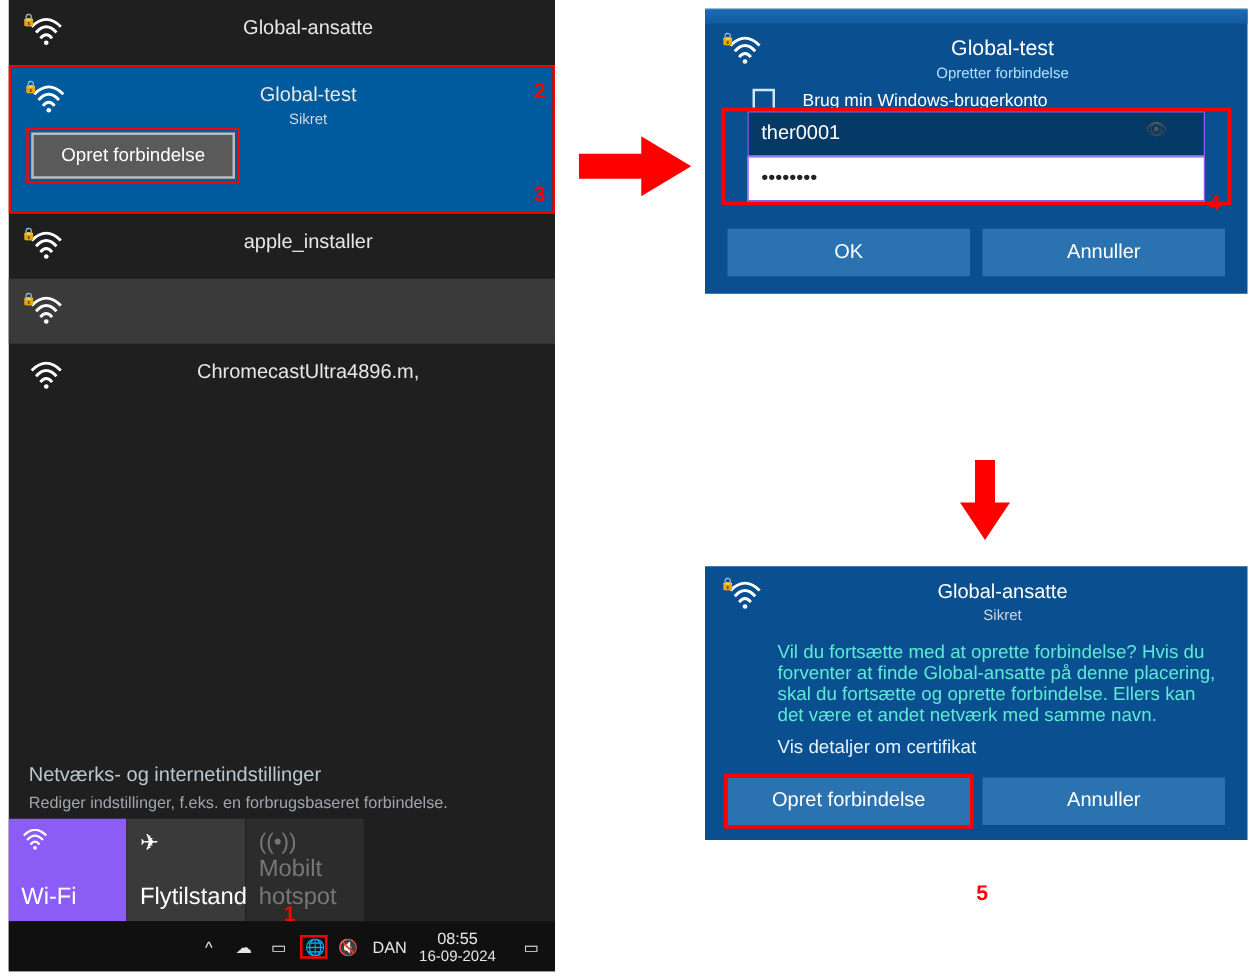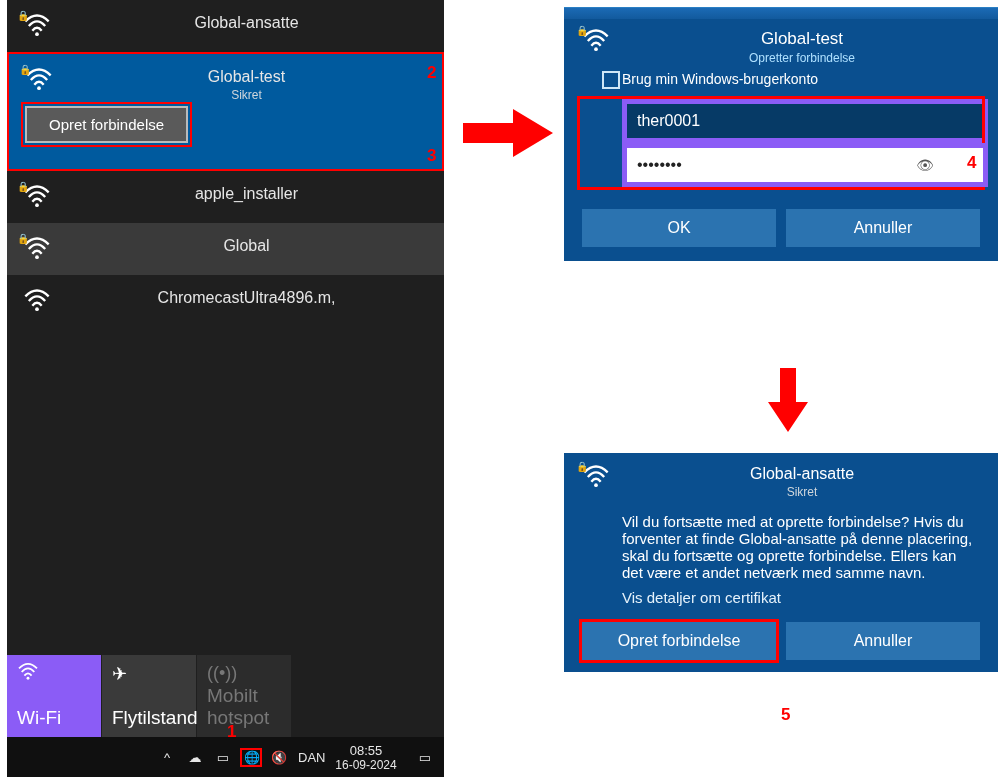--- a/index.html
+++ b/index.html
@@ -125,33 +125,32 @@
     height: 12px;
     background: linear-gradient(#1b6ab5, #125a9d);
     border-top: 1px solid #2a7fc4;
   }
   .cred .head {
     display:flex; gap:14px; padding: 10px 18px 6px;
   }
   .cred .head .net-name { font-size:17px; }
   .cred .head .net-sub  { color:#aee0ff; }
   .cred .instr { padding: 8px 38px 10px; font-size:15px; }
-  .cred .chk-row { display:flex; align-items:flex-start; gap:2px; padding: 0 38px 10px;}
+  .cred .chk-row { display:flex; align-items:center; gap:22px; padding: 0 38px 0;}
   .cred .chk {
     width:18px; height:18px; border:2px solid #cfe6f7; background:transparent;
   }
   .field-wrap { padding: 0 18px; margin-bottom:8px;}
   .field-wrap.redbox { outline:3px solid red; margin:0 16px 8px; }
   .fld {
     width: 100%;
     font-size: 16px;
     padding: 8px 10px;
-    border: 5px solid #8b5cf6;
+    border: 1px solid #8b5cf6;
     color:#fff;
-    margin-left:24px;
   }
   .fld.user {
     background: #063a66;
   }
   .fld.pass {
     background: #fff; color:#222;
     position:relative;
   }
   .reveal {
     position:absolute; right:30px; margin-top:-30px;
@@ -168,21 +167,21 @@
 
   
   .confirm {
     position:absolute;
     left: 564px; top: 453px;
     width: 434px;
     background: #0a4f8f;
     padding-bottom: 12px;
   }
   .confirm .head { display:flex; gap:14px; padding: 12px 18px 8px;}
-  .confirm .msg  { padding: 6px 22px 8px 58px; font-size:15px; color:#ffffff;}
+  .confirm .msg  { padding: 6px 22px 8px 58px; font-size:15px; color:#5eead4;}
   .confirm .link { padding: 0 32px 12px 58px; font-size:15px; color:#e6f2fb;}
   .confirm .btn-row { display:flex; gap:10px; padding: 4px 18px 0;}
   .confirm .wbtn {
     flex:1; text-align:center;
     background:#2b73b0; padding:10px 0;
     font-size:16px; cursor:pointer;
   }
   .confirm .wbtn.redbox { outline:3px solid red;}
 
   
@@ -251,40 +250,41 @@
     <div class="net-item soft">
       <div class="wifi-glyph">
         <span class="lock-badge">🔒</span>
         <svg viewBox="0 0 24 20">
             <path d="M2 6 Q12 -4 22 6" stroke="#fff" stroke-width="2" fill="none"></path>
             <path d="M5 10 Q12 2 19 10" stroke="#fff" stroke-width="2" fill="none"></path>
             <path d="M8 14 Q12 9 16 14" stroke="#fff" stroke-width="2" fill="none"></path>
             <circle cx="12" cy="17" r="1.6" fill="#fff"></circle>
           </svg>
       </div>
-      <div class="net-texts">
-        <div class="net-name">Global</div>
-      </div>
     </div>
 
     <div class="net-item">
       <div class="wifi-glyph">
         <svg viewBox="0 0 24 20">
             <path d="M2 6 Q12 -4 22 6" stroke="#fff" stroke-width="2" fill="none"></path>
             <path d="M5 10 Q12 2 19 10" stroke="#fff" stroke-width="2" fill="none"></path>
             <path d="M8 14 Q12 9 16 14" stroke="#fff" stroke-width="2" fill="none"></path>
             <circle cx="12" cy="17" r="1.6" fill="#fff"></circle>
           </svg>
       </div>
       <div class="net-texts">
         <div class="net-name">ChromecastUltra4896.m,</div>
       </div>
     </div>
   </div>
 
+  <div class="settings-block">
+    <div class="settings-title">Netværks- og internetindstillinger</div>
+    <div class="settings-sub">Rediger indstillinger, f.eks. en forbrugsbaseret forbindelse.</div>
+  </div>
 
   <div class="tiles">
     <div class="tile active">
       <div class="tile-icon">
         <svg width="22" height="18" viewBox="0 0 24 20">
             <path d="M2 6 Q12 -4 22 6" stroke="#fff" stroke-width="2" fill="none"></path>
             <path d="M5 10 Q12 2 19 10" stroke="#fff" stroke-width="2" fill="none"></path>
             <path d="M8 14 Q12 9 16 14" stroke="#fff" stroke-width="2" fill="none"></path>
             <circle cx="12" cy="17" r="1.6" fill="#fff"></circle>
           </svg>

